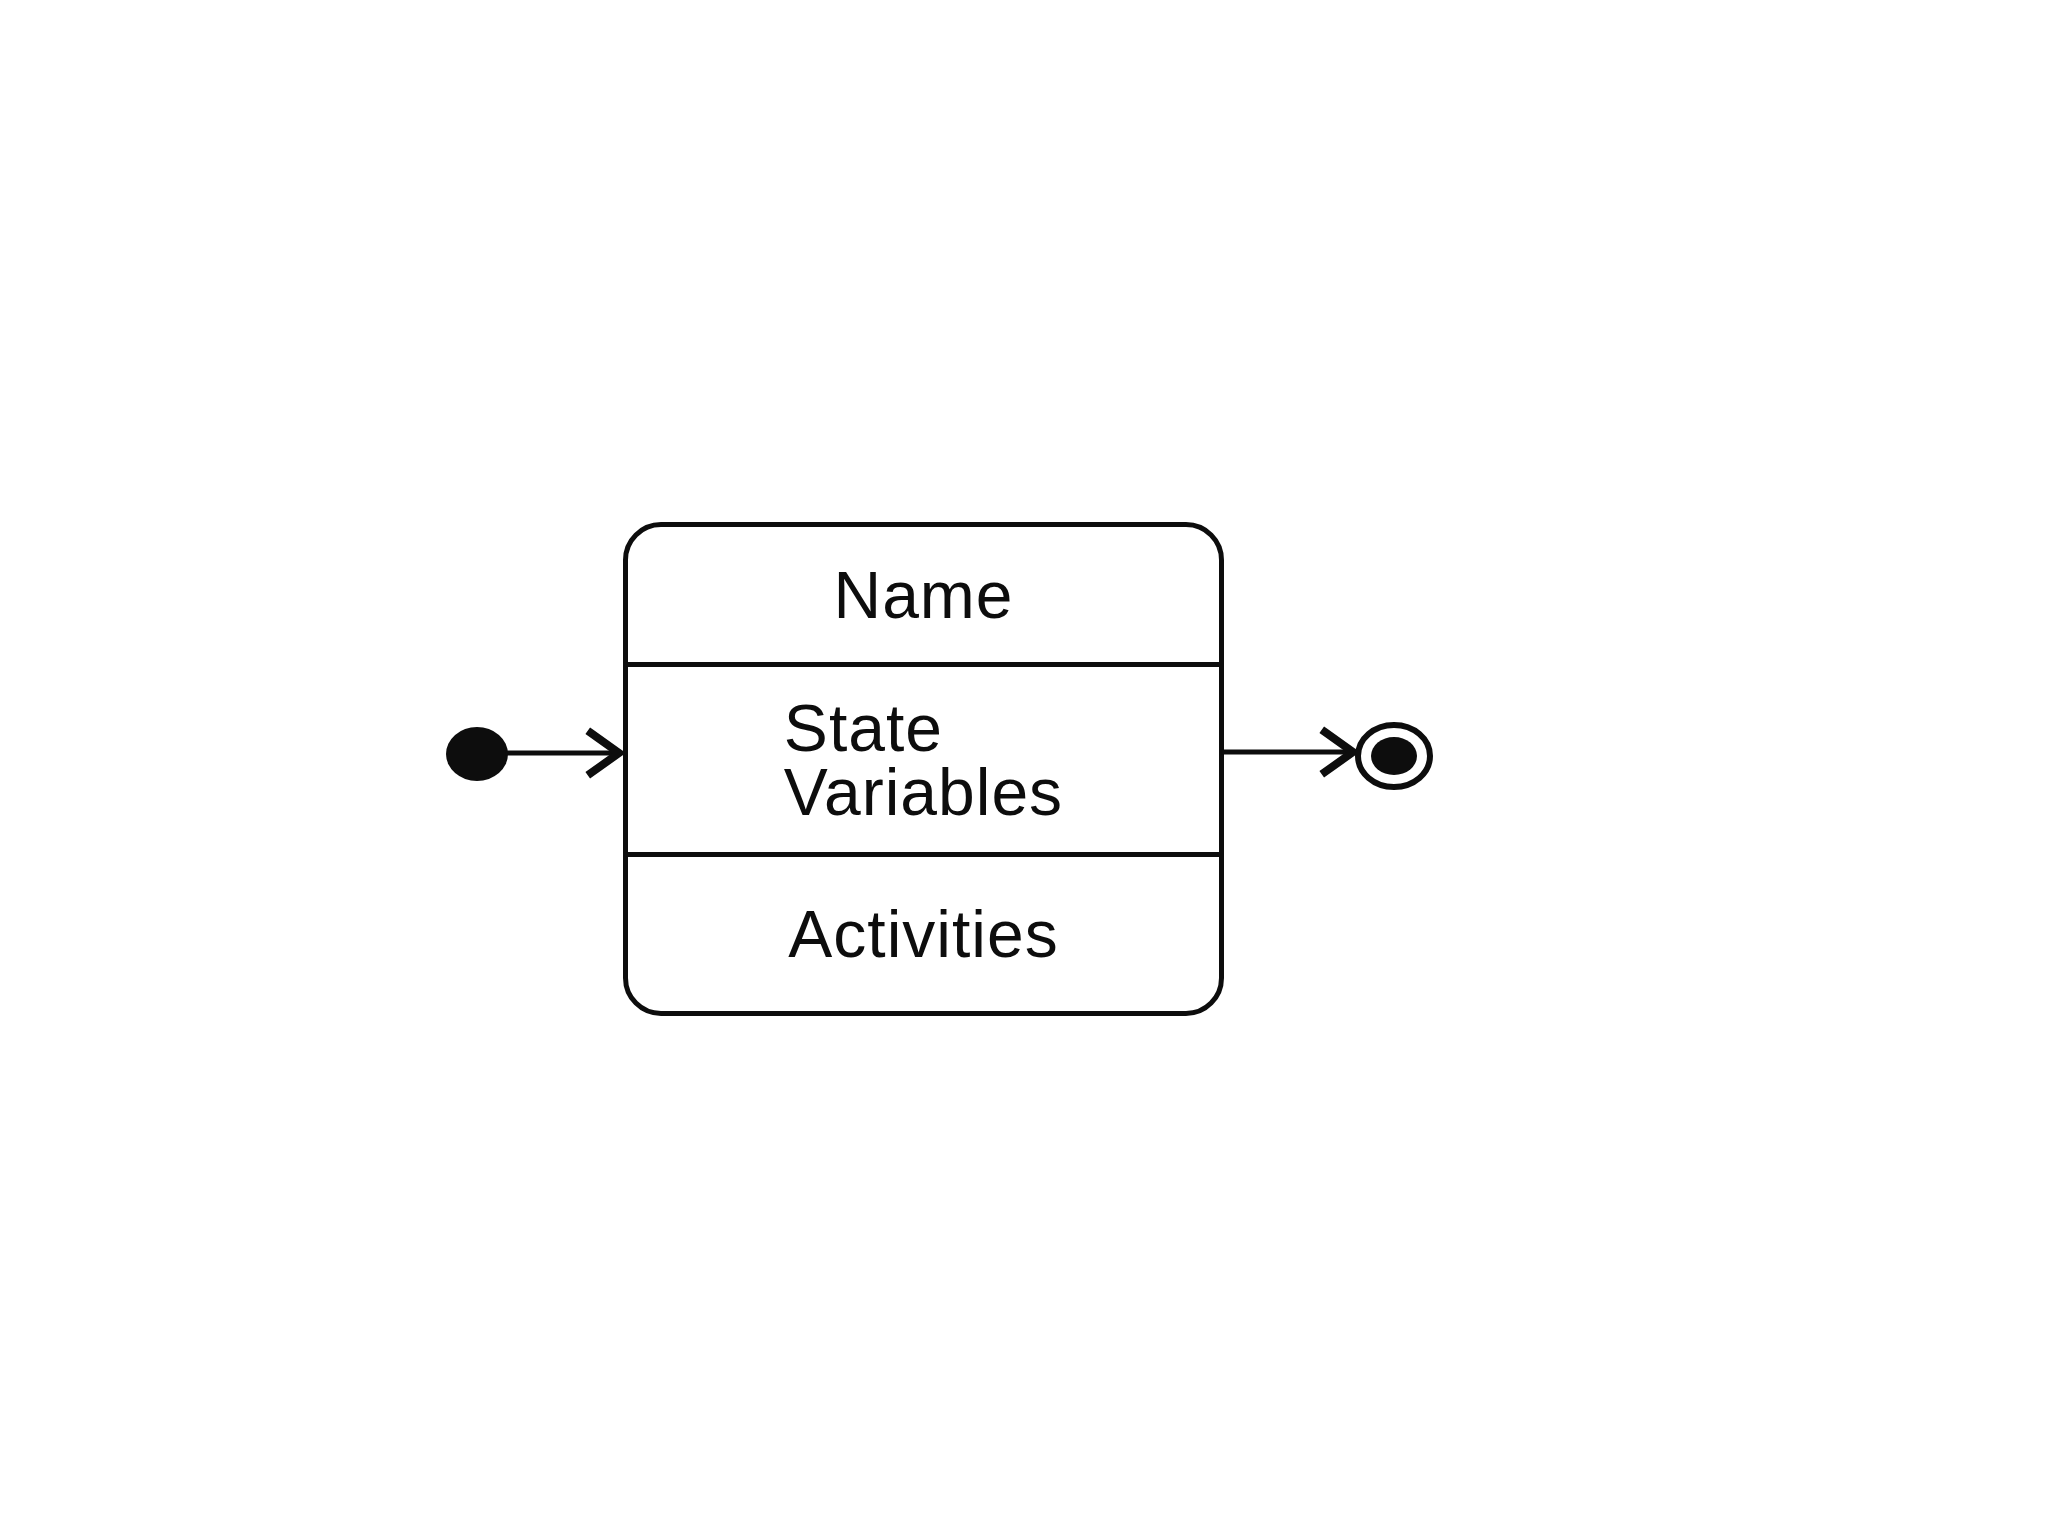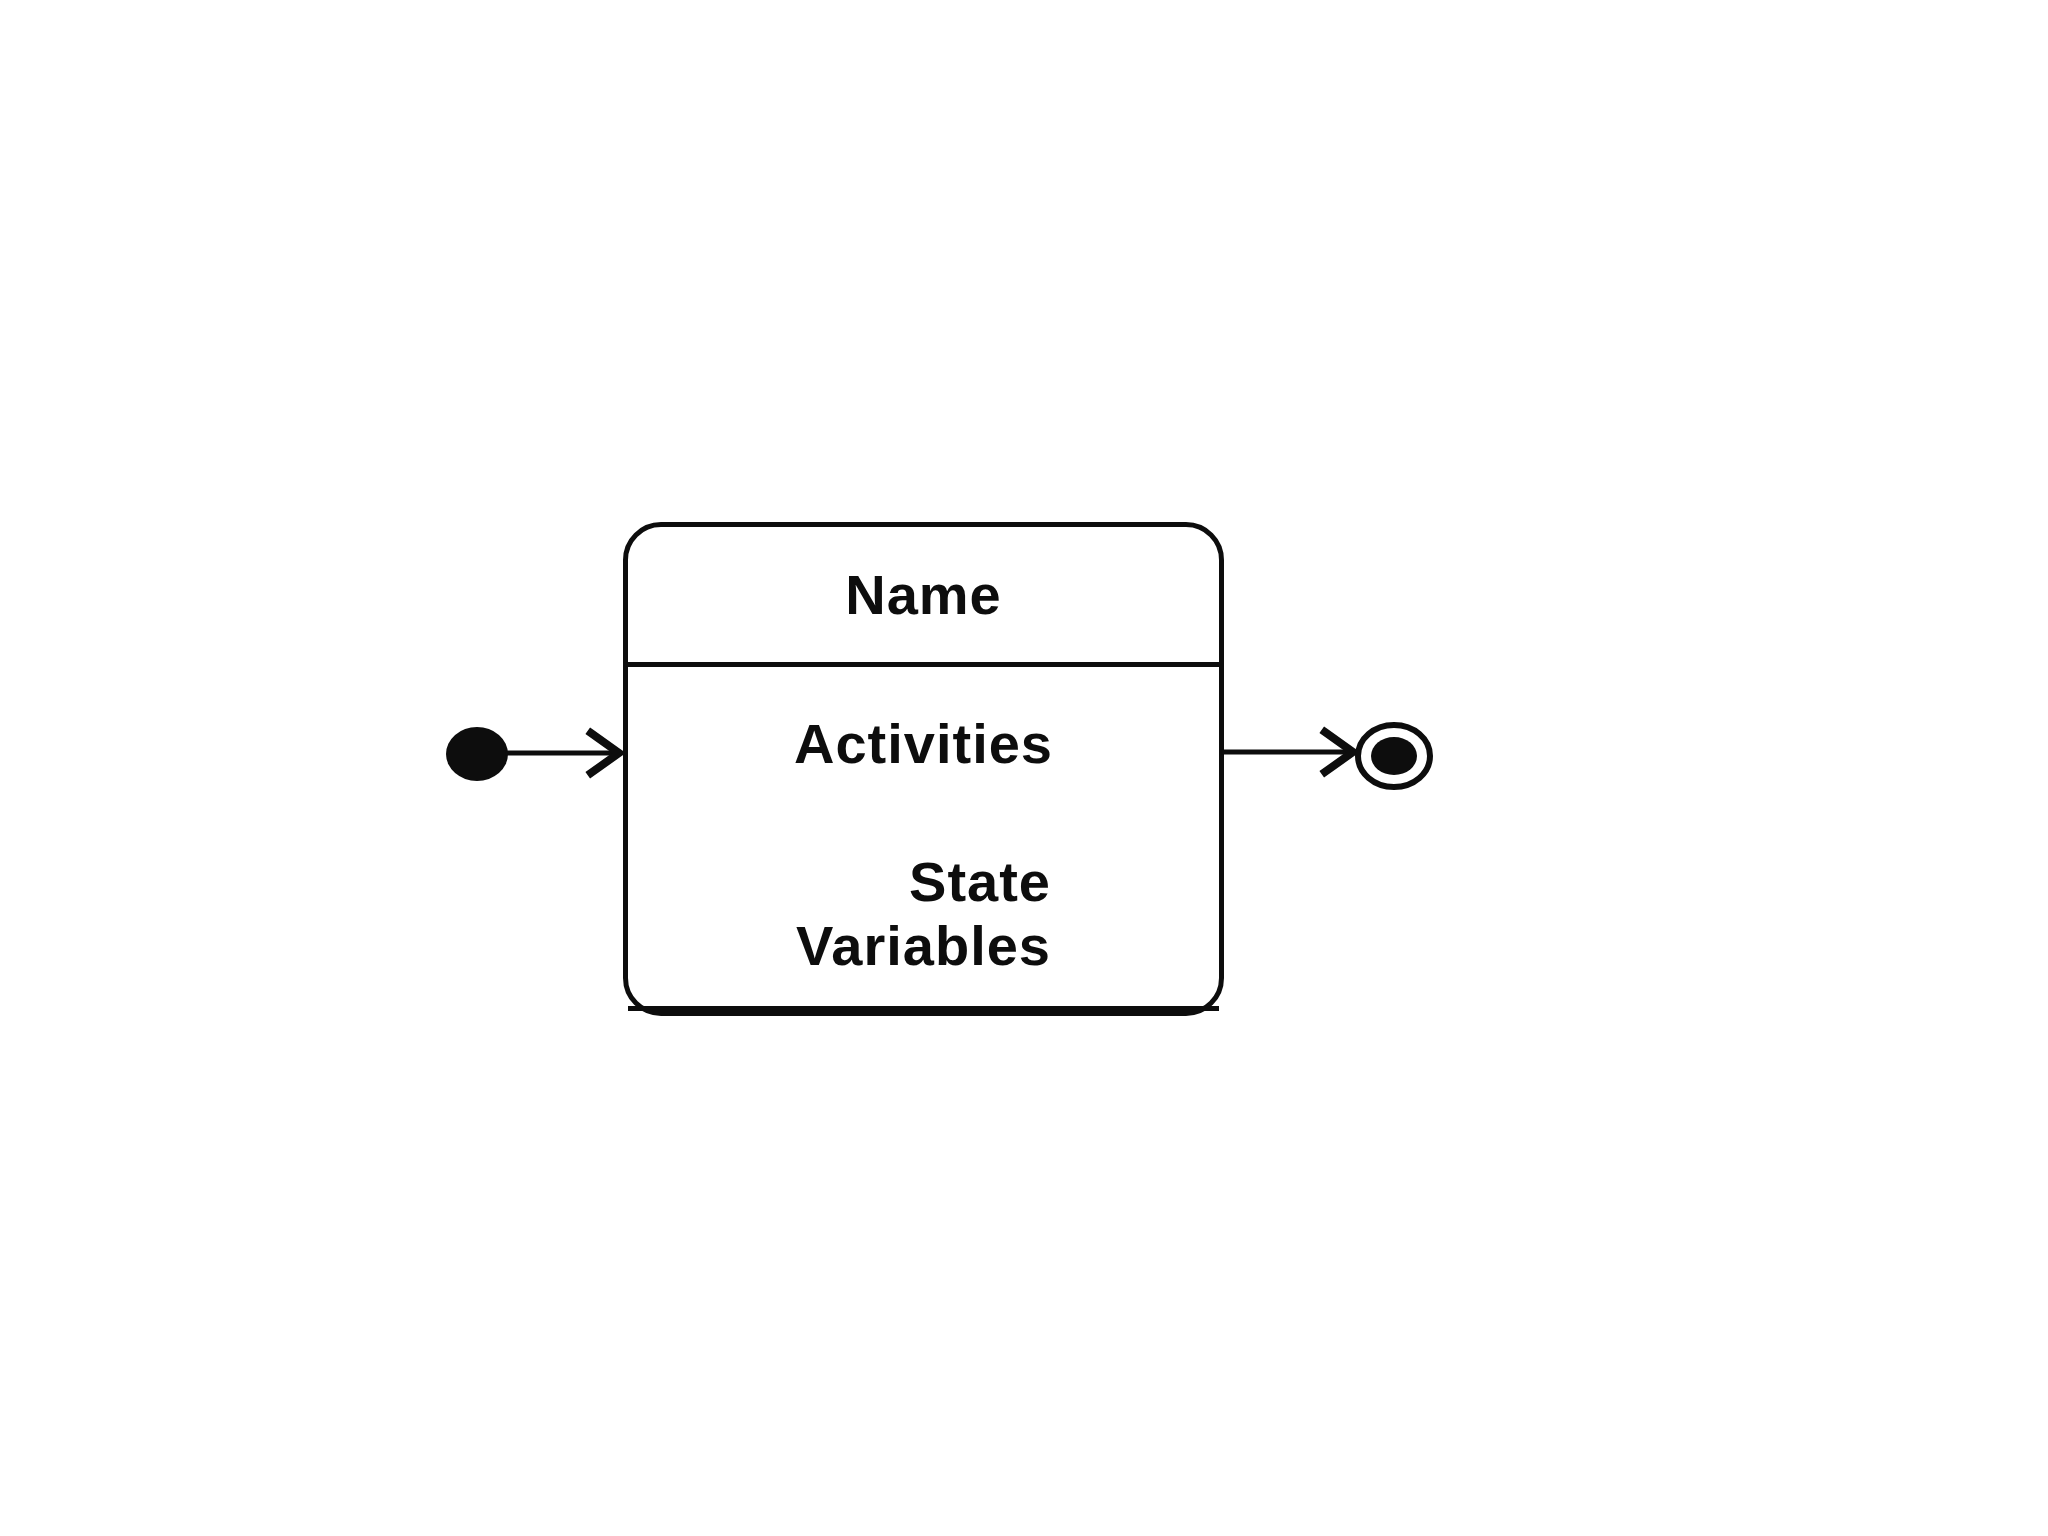--- a/index.html
+++ b/index.html
@@ -32,25 +32,25 @@
   .compartment {
     display: flex;
     align-items: center;
     justify-content: center;
     box-sizing: border-box;
   }
   .compartment.c1 { height: 140px; border-bottom: 5px solid #0d0d0d; }
   .compartment.c2 { height: 190px; border-bottom: 5px solid #0d0d0d; }
   .compartment.c3 { flex: 1; }
   .compartment-label {
-    font-weight: bold;
-    font-size: 56px;
+    font-weight: normal;
+    font-size: 66px;
     line-height: 64px;
     color: #0d0d0d;
-    text-align: right;
+    text-align: left;
     white-space: pre-line;
     letter-spacing: 1px;
   }
   
   #transition-layer {
     position: absolute;
     left: 0;
     top: 0;
     width: 2048px;
     height: 1536px;
@@ -59,26 +59,26 @@
 </style>
 </head>
 <body>
 
 <div id="canvas">
 
   <div class="state-node">
     <div class="compartment c1">
       <span class="compartment-label">Name</span>
     </div>
-    <div class="compartment c3">
-      <span class="compartment-label">Activities</span>
-    </div>
     <div class="compartment c2">
       <span class="compartment-label">State
 Variables</span>
+    </div>
+    <div class="compartment c3">
+      <span class="compartment-label">Activities</span>
     </div>
   </div>
 
   <svg id="transition-layer" viewBox="0 0 2048 1536" xmlns="http://www.w3.org/2000/svg">
 
     <ellipse cx="477" cy="754" rx="31" ry="27" fill="#0d0d0d"></ellipse>
 
     <g stroke="#0d0d0d" fill="none" stroke-linecap="square">
       <line x1="508" y1="753" x2="614" y2="753" stroke-width="5"></line>
       <path d="M 591 733 L 619 753 L 591 773" stroke-width="8"></path>

